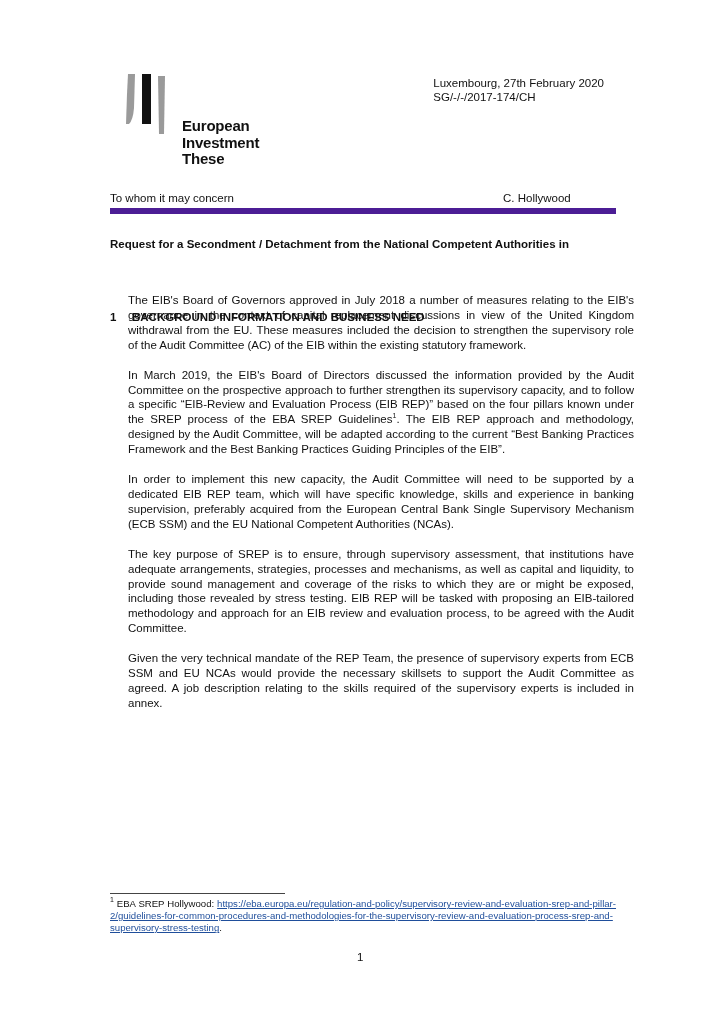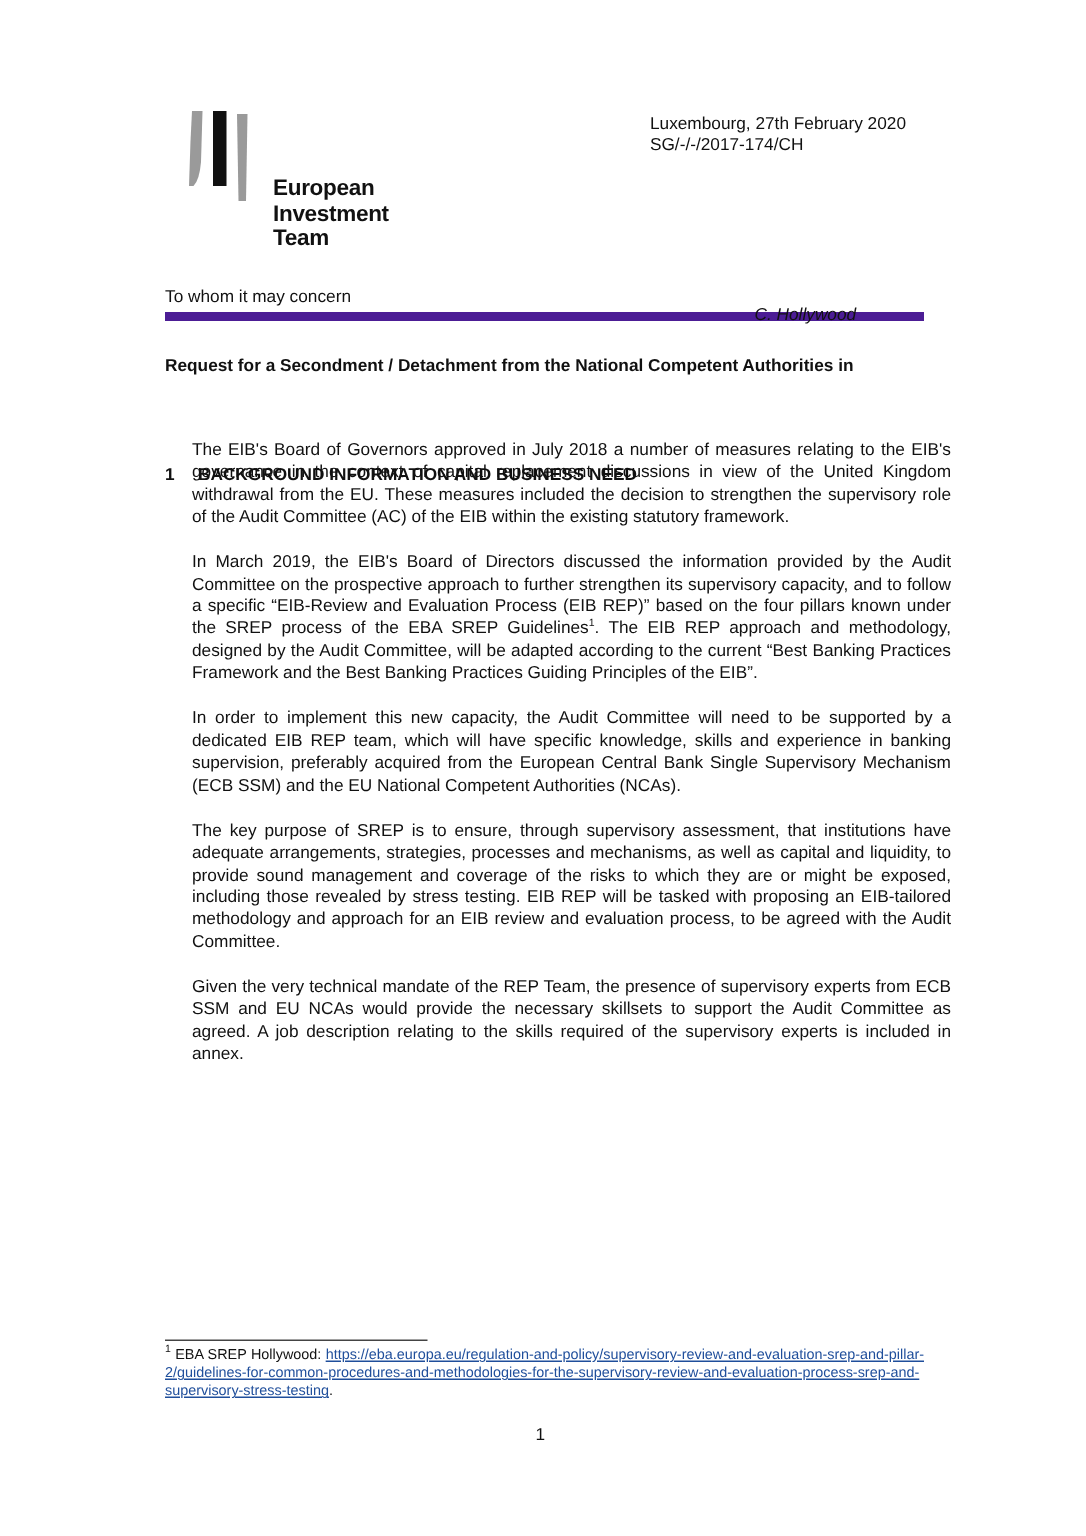--- a/index.html
+++ b/index.html
@@ -8,21 +8,21 @@
   .logo { position: absolute; left: 126px; top: 74px; width: 140px; height: 60px; }
   .logo svg { position: absolute; left: 0; top: 0; }
   .logo-text { position: absolute; left: 56px; top: 4px; font-weight: bold;
                font-size: 15px; line-height: 16.5px; color: #111; letter-spacing: -0.2px; margin-top: 40px; }
   .logo-text div { white-space: nowrap; }
   .header-right { position: absolute; right: 120px; top: 76px; text-align: left;
                   font-size: 11.5px; line-height: 14px; }
   .addr-row { position: absolute; left: 110px; width: 506px; top: 192px;
               font-size: 11.5px; border-bottom: 6px solid #4c1d95; padding-bottom: 2px; height: 14px; }
   .addr-row .left { position: absolute; left: 0; top: 0; }
-  .addr-row .right { position: absolute; left: 393px; top: 12px; font-style: italic; }
+  .addr-row .right { position: absolute; left: 393px; top: 0; }
   .title { position: absolute; left: 110px; width: 506px; top: 237px;
            font-size: 11.5px; font-weight: bold; line-height: 14px; text-align: justify; }
   .title .l2 { padding-left: 25px; }
   .section-head { position: absolute; left: 110px; top: 279px; font-size: 11.5px;
                   font-weight: bold; margin-top: 32px; }
   .section-head .num { display: inline-block; width: 22px; }
   .body { position: absolute; left: 110px; width: 506px; top: 293px;
           font-size: 11.5px; line-height: 14.9px; text-align: justify; margin-left: 18px; }
   .body p { margin: 0 0 15px 0; }
   sup { font-size: 7px; vertical-align: 5px; line-height: 0; }
@@ -37,21 +37,21 @@
 
 <div class="logo">
   <svg width="52" height="62" viewBox="0 0 52 62">
     <path d="M2 0 L9 0 L8 34 Q7 46 3 50 L0 50 L1 20 Z" fill="#9a9a9a"></path>
     <rect x="16" y="0" width="9" height="50" fill="#111111"></rect>
     <path d="M32 2 L39 2 L38 60 L33 60 Z" fill="#9a9a9a"></path>
   </svg>
   <div class="logo-text">
     <div>European</div>
     <div>Investment</div>
-    <div>Team</div>
+    <div>These</div>
   </div>
 </div>
 
 <div class="header-right">
   <div>Luxembourg, 27th February 2020</div>
   <div>SG/-/-/2017-174/CH</div>
 </div>
 
 <div class="addr-row">
   <span class="left">To whom it may concern</span>

